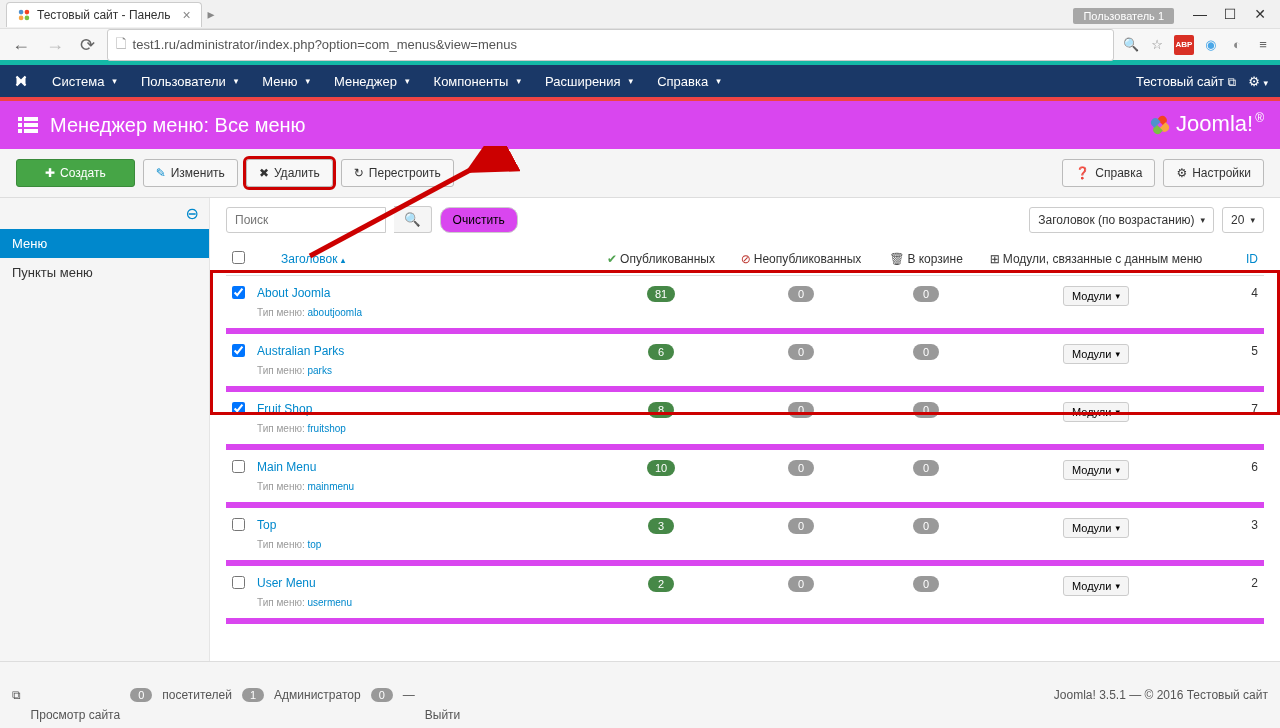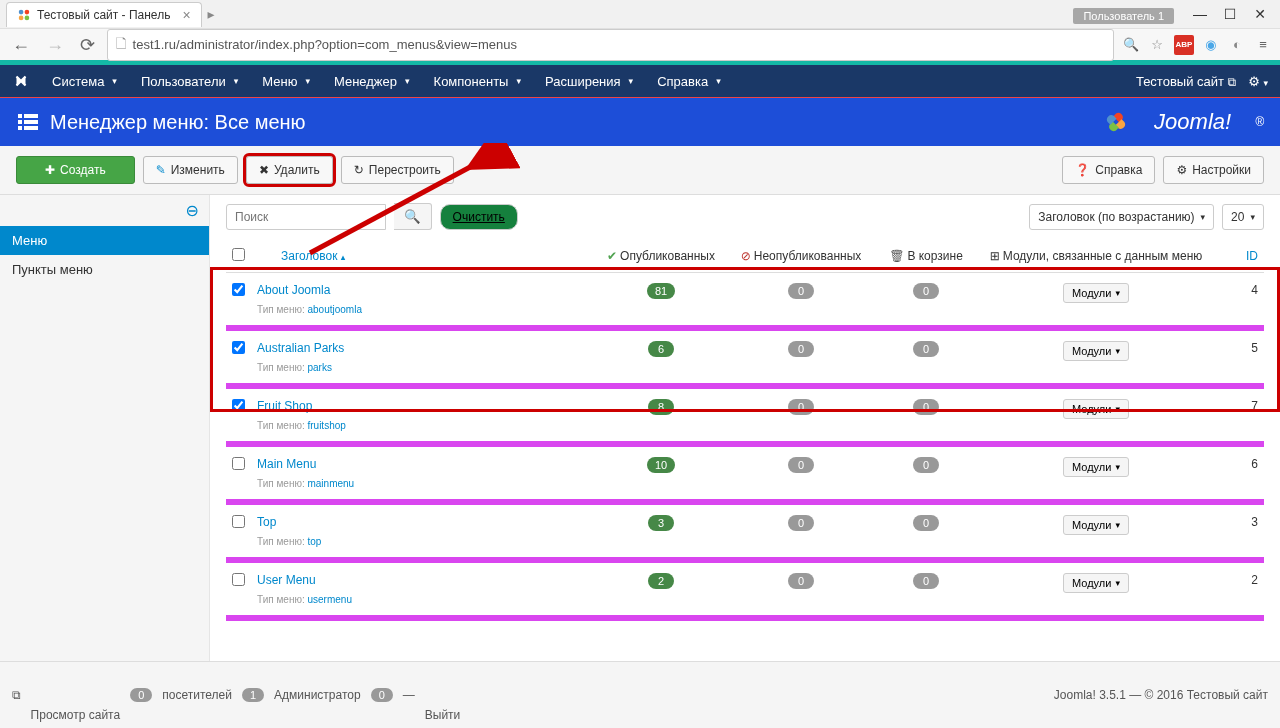--- a/index.html
+++ b/index.html
@@ -21,44 +21,44 @@
 .icon-abp { background: #d93025; color: #fff; font-size: 8px; font-weight: bold; border-radius: 2px; width: 20px; height: 20px; }
 
 .admin-nav { background: #1a3867; color: #fff; height: 32px; display: flex; align-items: center; padding: 0 12px; font-size: 13px; }
 .admin-nav .jicon { width: 18px; height: 18px; margin-right: 12px; color: #fff; }
 .admin-nav-items { display: flex; gap: 4px; }
 .admin-nav-item { padding: 6px 10px; cursor: pointer; display: flex; align-items: center; gap: 8px; }
 .caret { font-size: 9px; }
 .admin-nav-right { margin-left: auto; display: flex; align-items: center; gap: 12px; }
 .ext-icon { font-size: 12px; }
 
-.page-header { background: #1d4ed8; color: #fff; padding: 10px 16px; display: flex; align-items: center; border-top: 1px solid #ef4444; }
+.page-header { background: #d946ef; color: #fff; padding: 10px 16px; display: flex; align-items: center; border-top: 4px solid #ef4444; }
 .page-header-icon { width: 24px; height: 24px; margin-right: 10px; }
 .page-title { font-size: 20px; font-weight: normal; }
-.joomla-logo { margin-left: auto; display: flex; align-items: center; gap: 24px; font-size: 22px; font-style: italic; }
+.joomla-logo { margin-left: auto; display: flex; gap: 2px; font-size: 22px; }
 .joomla-mark { width: 28px; height: 28px; }
 
 .toolbar { background: #f5f5f5; border-bottom: 1px solid #ddd; padding: 10px 16px; display: flex; gap: 8px; }
 .btn { border: 1px solid #bbb; background: #f8f8f8; border-radius: 3px; padding: 5px 12px; font-size: 12px; cursor: pointer; display: inline-flex; align-items: center; gap: 5px; color: #333; }
 .btn-green { background: #46a546; border-color: #3a8a3a; color: #fff; padding: 6px 28px; }
 .btn-highlight { outline: 3px solid #c00; outline-offset: 0px; }
 .toolbar-right { margin-left: auto; display: flex; gap: 8px; }
 
 .content-wrap { display: flex; min-height: 560px; }
 .sidebar { width: 210px; background: #f5f5f5; border-right: 1px solid #e5e5e5; }
 .sidebar-collapse { text-align: right; padding: 6px 10px; }
 .sidebar-collapse-btn { color: #08c; font-size: 16px; }
 .sidebar-item { padding: 7px 12px; font-size: 13px; cursor: pointer; color: #333; }
 .sidebar-item.active { background: #0088cc; color: #fff; }
 
 .main { flex: 1; padding: 8px 16px 16px; position: relative; }
 .filter-row { display: flex; gap: 8px; align-items: center; margin-bottom: 10px; }
 .search-input { border: 1px solid #ccc; border-radius: 3px 0 0 3px; padding: 5px 8px; width: 160px; font-size: 12px; }
 .search-btn { border: 1px solid #ccc; border-left: none; border-radius: 0 3px 3px 0; padding: 5px 10px; background: #f5f5f5; }
-.clear-btn { border: 1px solid #ccc; border-radius: 10px; padding: 5px 12px; background: #15803d; font-size: 12px; text-decoration: underline; }
+.clear-btn { border: 1px solid #ccc; border-radius: 10px; padding: 5px 12px; background: #d946ef; font-size: 12px; }
 .filter-right { margin-left: auto; display: flex; gap: 8px; }
 .select-box { border: 1px solid #ccc; border-radius: 3px; padding: 5px 8px; background: #fff; font-size: 12px; display: flex; align-items: center; gap: 6px; }
 
 table.data { width: 100%; border-collapse: collapse; }
 table.data th { text-align: left; padding: 8px 6px; font-size: 12px; font-weight: normal; color: #333; border-bottom: 1px solid #ddd; vertical-align: middle; }
 table.data th.center, table.data td.center { text-align: center; }
 table.data th.right, table.data td.right { text-align: right; }
 table.data td { padding: 10px 6px; border-bottom: 6px solid #d946ef; vertical-align: top; font-size: 12px; }
 .th-link { color: #0088cc; margin-left: 24px; }
 .sort-caret { font-size: 9px; color: #0088cc; }

